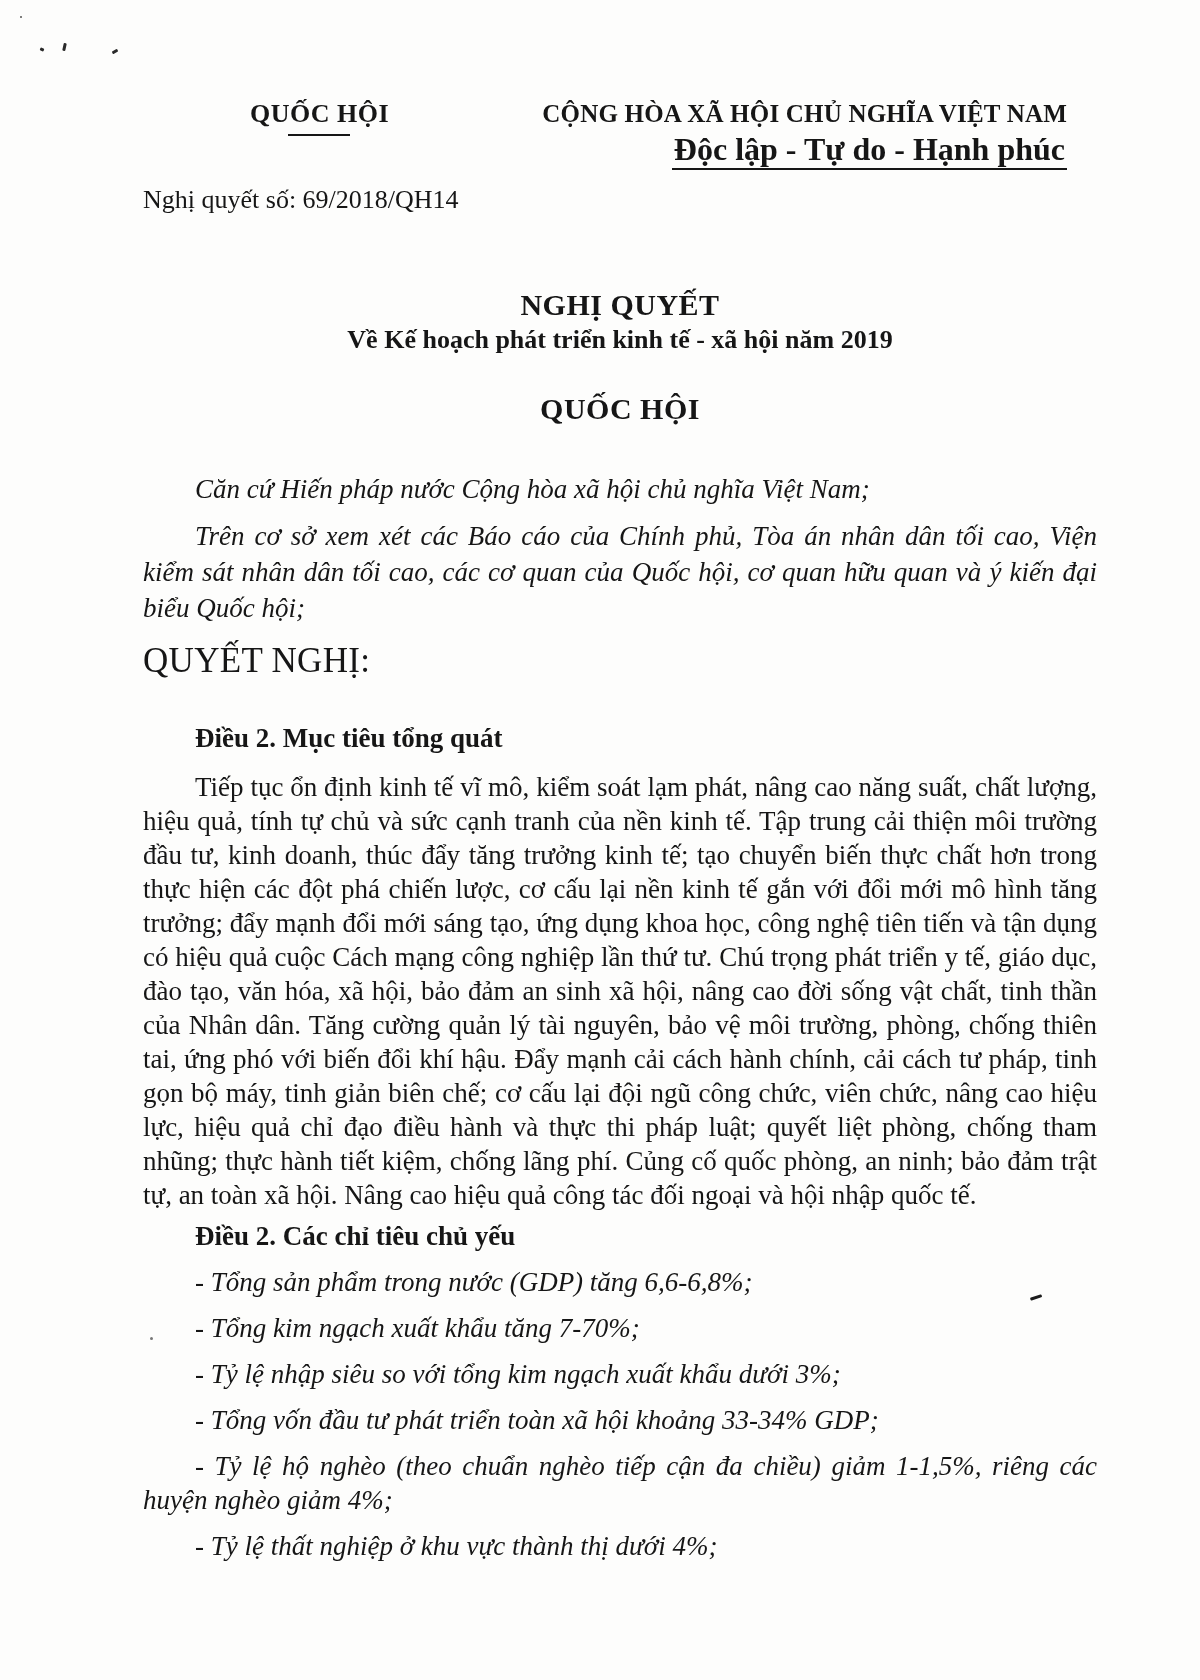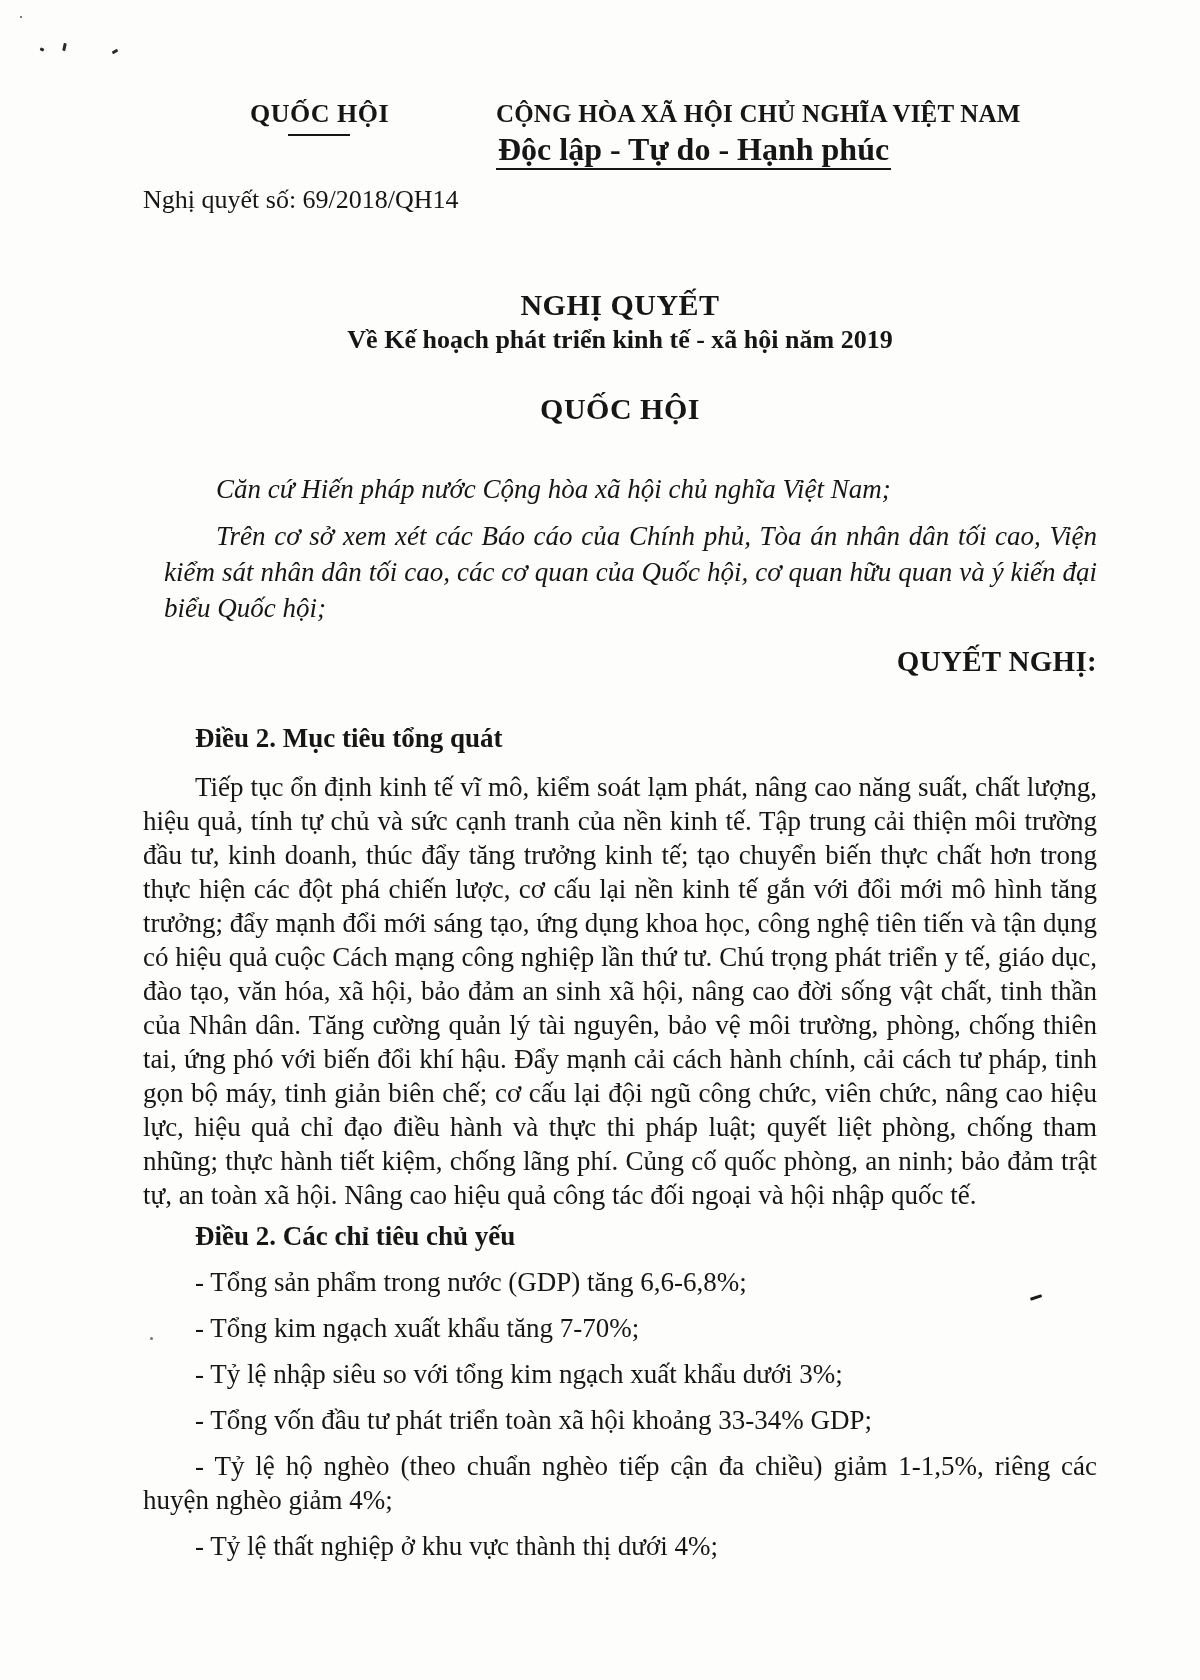--- a/index.html
+++ b/index.html
@@ -15,21 +15,21 @@
     background:#fdfdfc;
     overflow:hidden;
   }
   .content {
     position:absolute;
     left:143px; right:103px; top:8px;
   }
   
   .header { display:flex; padding-top:92px; }
   .header-left  { width:37%; text-align:center; }
-  .header-right { width:63%; text-align:left; padding-right:30px; box-sizing:border-box; }
+  .header-right { width:63%; text-align:right; padding-right:30px; box-sizing:border-box; }
   .org-name {
     font-weight:bold; font-size:26px; letter-spacing:.5px; line-height:28px;
   }
   .org-underline {
     width:62px; height:0; border-bottom:2.5px solid #161616;
     margin:6px auto 0 auto;
   }
   .country-name {
     font-weight:bold; font-size:25px; line-height:28px; letter-spacing:.2px; white-space:nowrap;
   }
@@ -47,46 +47,47 @@
     margin-top:72px; letter-spacing:.5px;
   }
   .title-subject {
     text-align:center; font-weight:bold; font-size:26px; line-height:30px; margin-top:4px;
   }
   .issuer-heading {
     text-align:center; font-weight:bold; font-size:30px; line-height:33px;
     margin-top:37px; letter-spacing:.5px;
   }
   
-  .preamble { margin-top:46px;margin-left:21px; }
+  .preamble { margin-top:46px; }
   .preamble p {
     font-style:italic; font-size:27px; line-height:36px;
     text-align:justify; text-indent:52px;
     margin:0 0 11px 0;
   }
   
   .resolve-heading {
-    text-align:right; font-weight:bold; font-size:29px; line-height:32px;
+    text-align:left; font-weight:normal; font-size:35px; line-height:32px;
     margin-top:19px; letter-spacing:.3px;
   }
   
   .article-heading {
     font-weight:bold; font-size:27px; line-height:30px;
     text-indent:52px; margin:46px 0 17px 0;
   }
   .article-heading.second { margin:9px 0 14px 0; }
   .article-body {
     font-size:27px; line-height:34px;
     text-align:justify; text-indent:52px;
     margin:0;
   }
   .items p {
     font-size:27px; line-height:34px;
     text-align:justify; text-indent:52px;
     margin:0 0 12px 0;
+    font-style:italic;
   }
   
   .speck { position:absolute; background:#2a2a2a; border-radius:50%; }
   .s1 { left:20px;  top:16px;  width:2px; height:2px; background:#555; }
   .s2 { left:40px;  top:48px;  width:4px; height:3px; transform:rotate(25deg); border-radius:1px; }
   .s3 { left:63px;  top:43px;  width:3px; height:8px; transform:rotate(12deg); border-radius:1px; }
   .s4 { left:112px; top:50px;  width:6px; height:3px; transform:rotate(-30deg); border-radius:1px; }
   .s5 { left:150px; top:1337px; width:3px; height:3px; background:#777; }
   .stray-dash {
     position:absolute; left:1030px; top:1296px;

